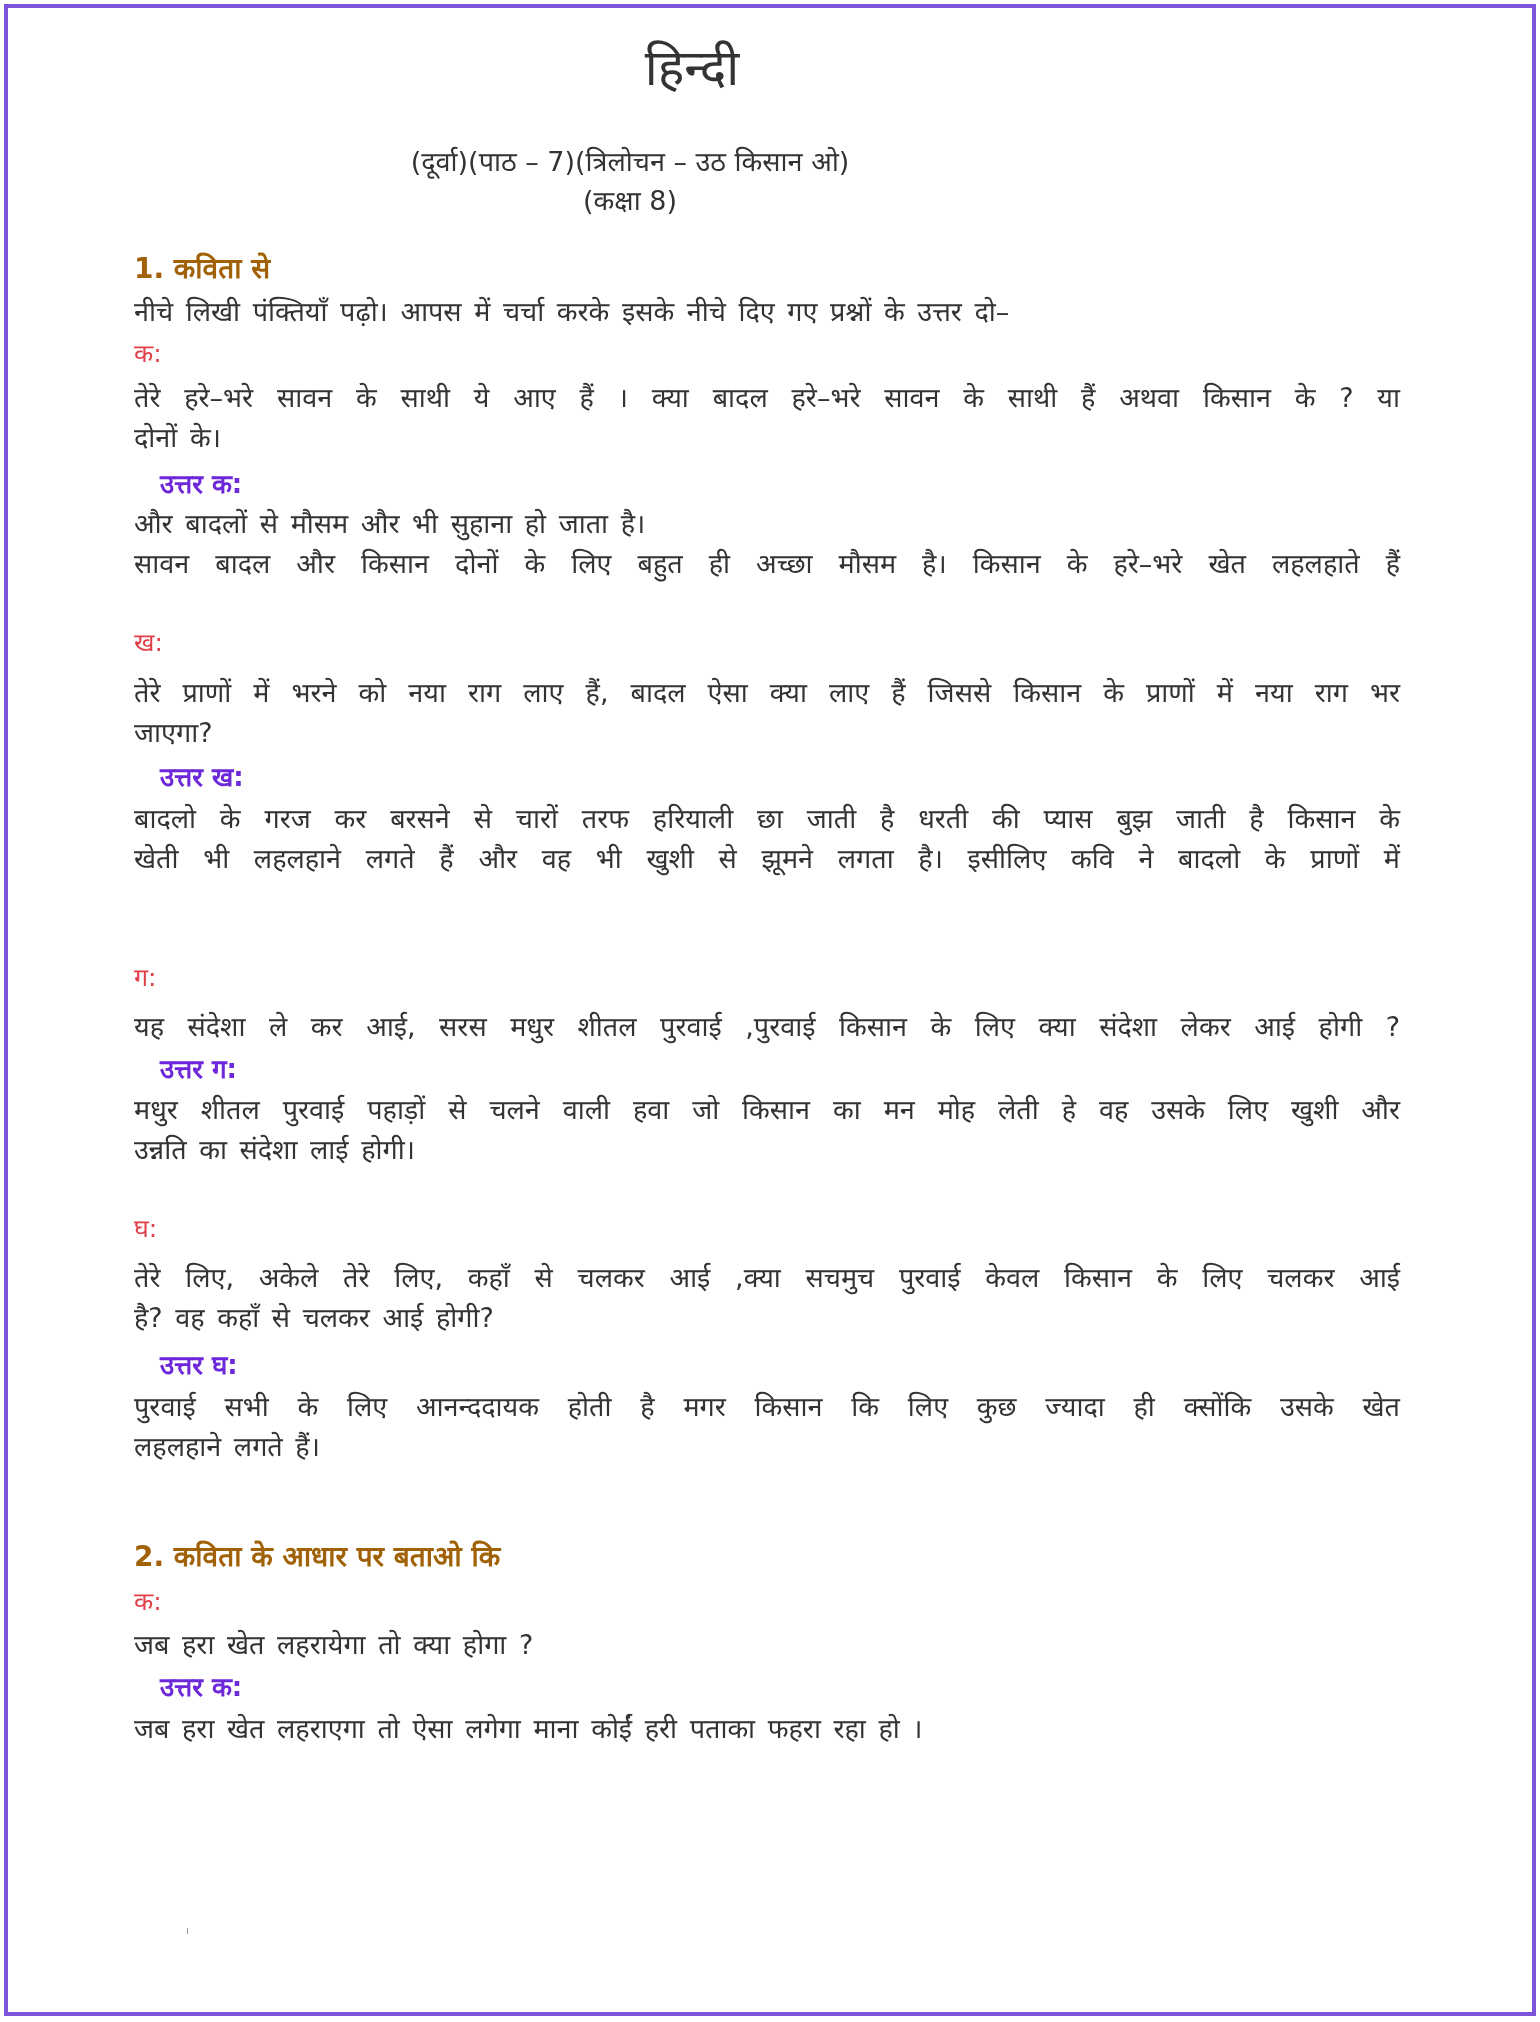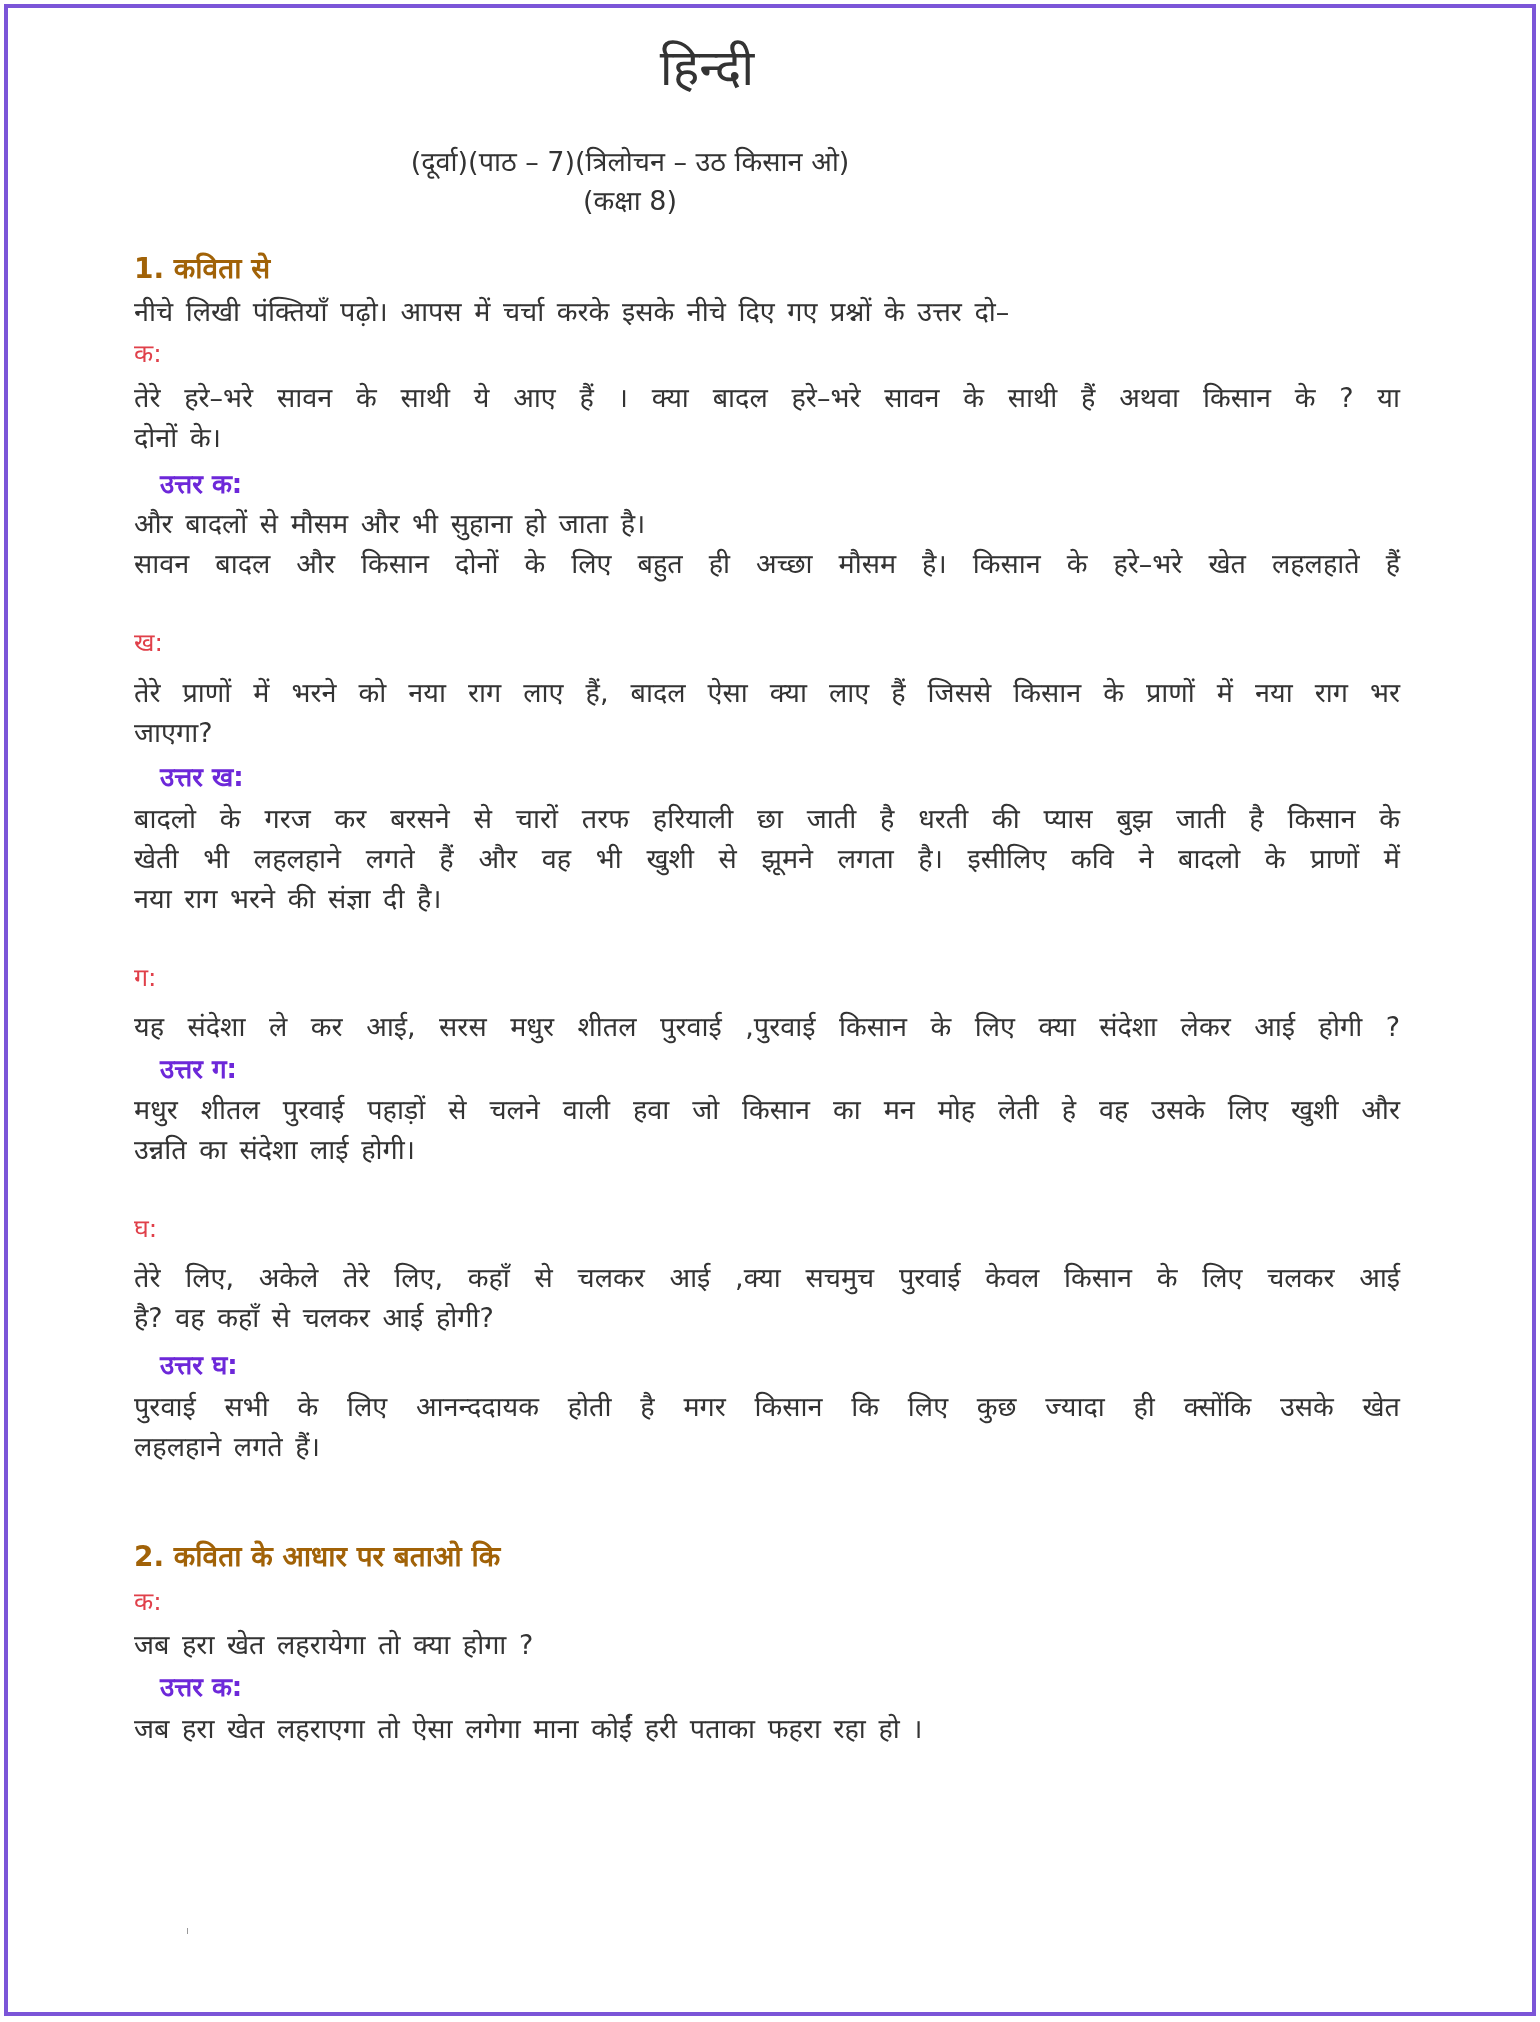--- a/index.html
+++ b/index.html
@@ -1,21 +1,21 @@
 <!DOCTYPE html>
 <html><head>
 <meta charset="utf-8">
 <style>
   html, body { margin:0; padding:0; background:#ffffff; }
   body { width:1540px; height:2022px; position:relative; overflow:hidden;
          font-family:"DejaVu Sans", "Liberation Sans", sans-serif; color:#2a2a2a; }
   .frame { position:absolute; left:4px; top:4px; width:1524px; height:2004px;
            border:4px solid #7b55d8; box-sizing:content-box; }
   .abs { position:absolute; white-space:nowrap; }
-  .title { left:0; width:1384px; text-align:center; top:38px; font-size:50px; line-height:60px; color:#333;padding-left:15px; }
+  .title { left:0; width:1384px; text-align:center; top:38px; font-size:50px; line-height:60px; color:#333; }
   .sub { left:0; width:1260px; text-align:center; font-size:27px; line-height:40px; color:#333; }
   .heading { left:134px; font-size:28px; line-height:40px; font-weight:bold; color:#a16207; }
   .label-q { left:134px; font-size:25px; line-height:36px; color:#e0404a; }
   .label-a { left:160px; font-size:26px; line-height:36px; font-weight:bold; color:#6d28d9; }
   .para { left:134px; width:1266px; font-size:27px; line-height:40px; color:#333;
           white-space:normal; text-align:justify; text-align-last:left; word-spacing:4px; }
   .line { display:block; text-align:justify; text-align-last:justify; height:40px; }
   .line.last { text-align-last:left; }
   .tick { position:absolute; left:187px; top:1928px; width:1px; height:6px; background:#999; }
 </style>
@@ -46,21 +46,20 @@
 
 <div class="abs label-q" style="top:625px">ख:</div>
 <div class="abs para" style="top:673px">
   <span class="line">तेरे प्राणों में भरने को नया राग लाए हैं, बादल ऐसा क्या लाए हैं जिससे किसान के प्राणों में नया राग भर</span>
   <span class="line last">जाएगा?</span>
 </div>
 <div class="abs label-a" style="top:759px">उत्तर ख:</div>
 <div class="abs para" style="top:799px">
   <span class="line">बादलो के गरज कर बरसने से चारों तरफ हरियाली छा जाती है धरती की प्यास बुझ जाती है किसान के</span>
   <span class="line">खेती भी लहलहाने लगते हैं और वह भी खुशी से झूमने लगता है। इसीलिए कवि ने बादलो के प्राणों में</span>
-  <span class="line last">नया राग भरने की संज्ञा दी है।</span>
 </div>
 
 <div class="abs label-q" style="top:960px">ग:</div>
 <div class="abs para" style="top:1007px">
   <span class="line">यह संदेशा ले कर आई, सरस मधुर शीतल पुरवाई ,पुरवाई किसान के लिए क्या संदेशा लेकर आई होगी ?</span>
 </div>
 <div class="abs label-a" style="top:1051px">उत्तर ग:</div>
 <div class="abs para" style="top:1090px">
   <span class="line">मधुर शीतल पुरवाई पहाड़ों से चलने वाली हवा जो किसान का मन मोह लेती हे वह उसके लिए खुशी और</span>
   <span class="line last">उन्नति का संदेशा लाई होगी।</span>

